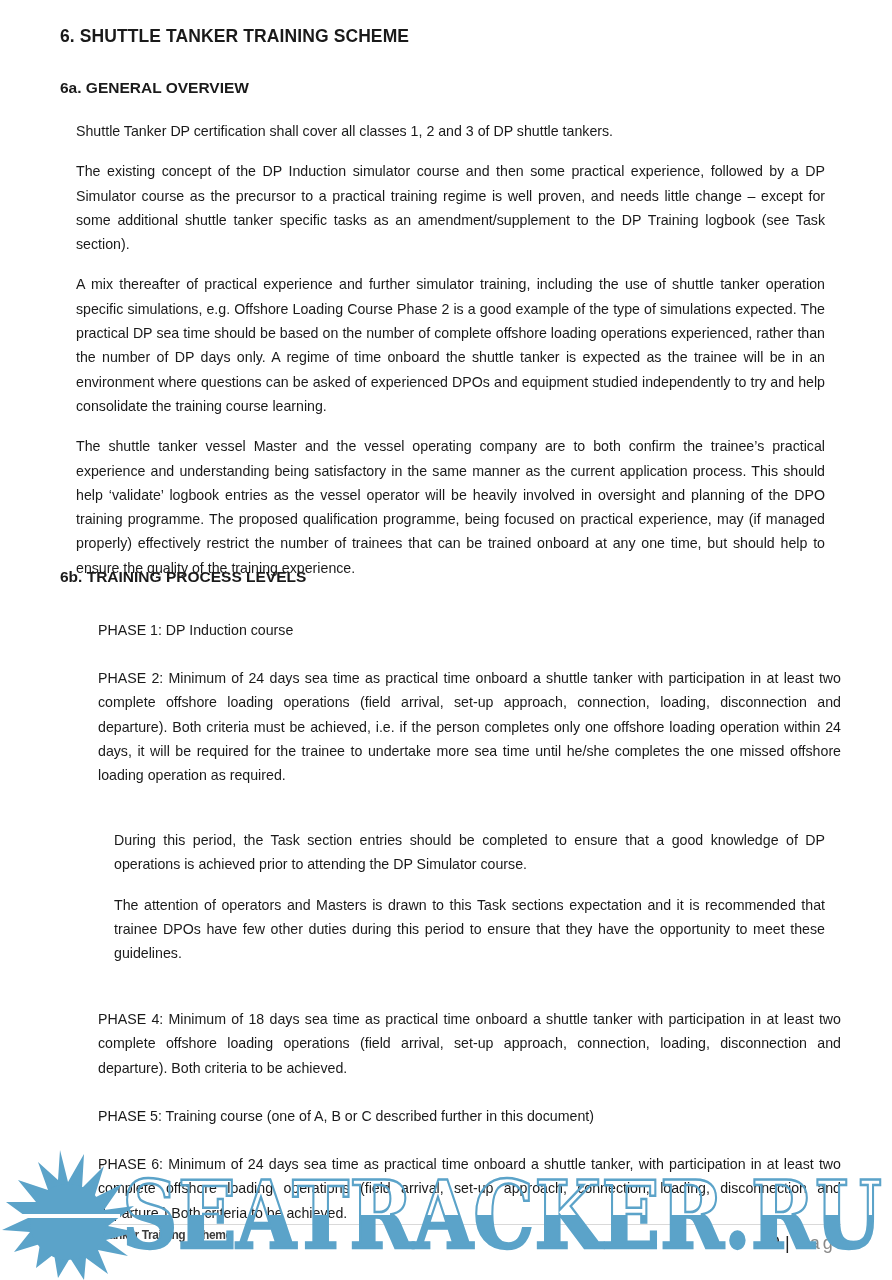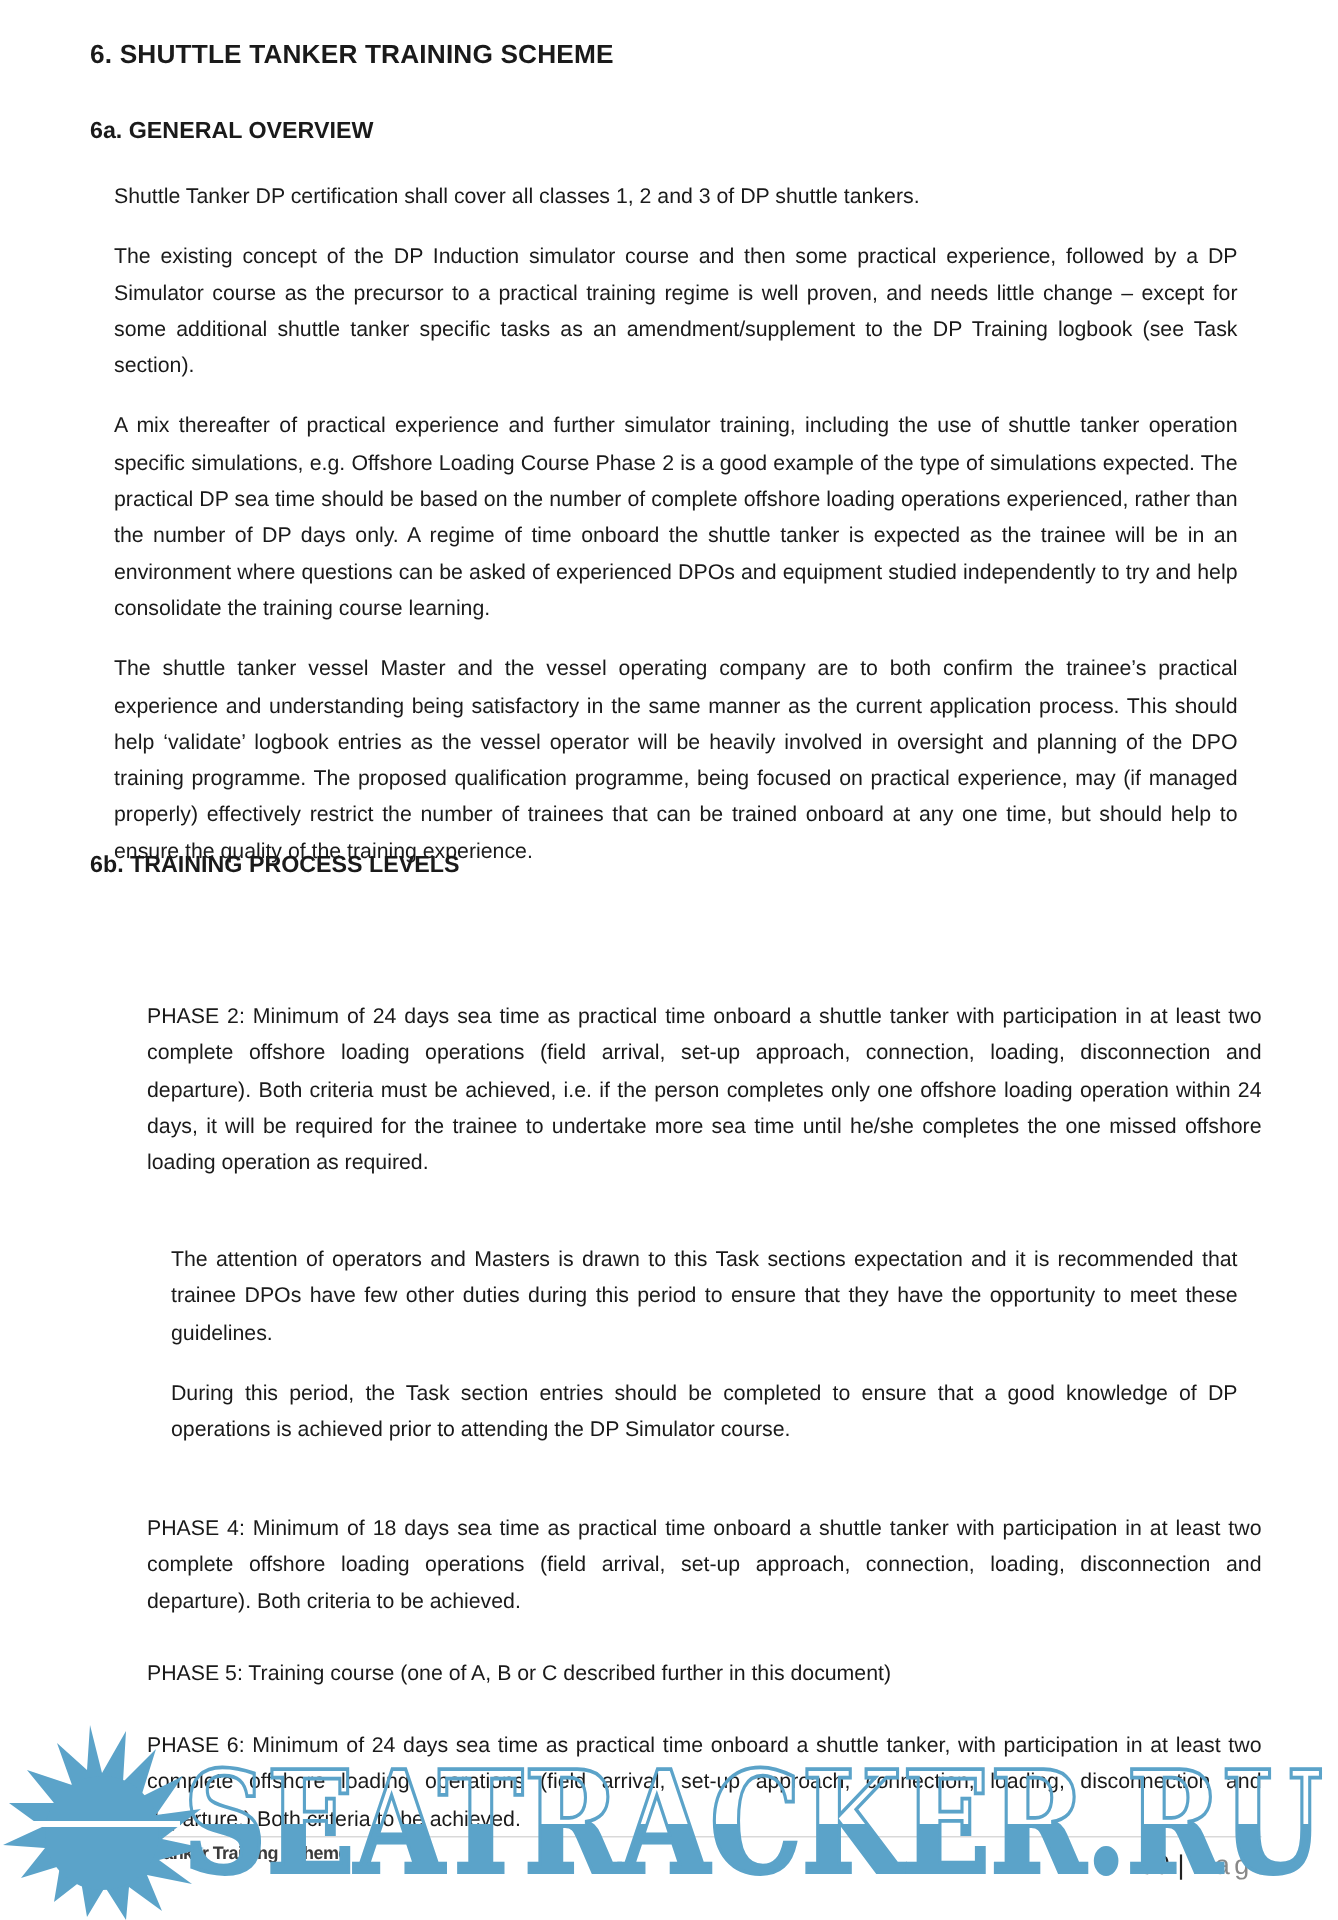--- a/index.html
+++ b/index.html
@@ -28,26 +28,27 @@
 
   <div class="para" style="top:103px;">
     <p>Shuttle Tanker DP certification shall cover all classes 1, 2 and 3 of DP shuttle tankers.</p>
     <p>The existing concept of the DP Induction simulator course and then some practical experience, followed by a DP Simulator course as the precursor to a practical training regime is well proven, and needs little change – except for some additional shuttle tanker specific tasks as an amendment/supplement to the DP Training logbook (see Task section).</p>
     <p>A mix thereafter of practical experience and further simulator training, including the use of shuttle tanker operation specific simulations, e.g. Offshore Loading Course Phase 2 is a good example of the type of simulations expected. The practical DP sea time should be based on the number of complete offshore loading operations experienced, rather than the number of DP days only. A regime of time onboard the shuttle tanker is expected as the trainee will be in an environment where questions can be asked of experienced DPOs and equipment studied independently to try and help consolidate the training course learning.</p>
     <p>The shuttle tanker vessel Master and the vessel operating company are to both confirm the trainee’s practical experience and understanding being satisfactory in the same manner as the current application process. This should help ‘validate’ logbook entries as the vessel operator will be heavily involved in oversight and planning of the DPO training programme. The proposed qualification programme, being focused on practical experience, may (if managed properly) effectively restrict the number of trainees that can be trained onboard at any one time, but should help to ensure the quality of the training experience.</p>
   </div>
 
   <div class="h2" style="top:568px;">6b. TRAINING PROCESS LEVELS</div>
 
+  <div class="para ind" style="top:618px;">PHASE 1: DP Induction course</div>
 
   <div class="para ind" style="top:666px;">PHASE 2: Minimum of 24 days sea time as practical time onboard a shuttle tanker with participation in at least two complete offshore loading operations (field arrival, set-up approach, connection, loading, disconnection and departure). Both criteria must be achieved, i.e. if the person completes only one offshore loading operation within 24 days, it will be required for the trainee to undertake more sea time until he/she completes the one missed offshore loading operation as required.</div>
 
   <div class="para ind" style="top:812px;">
+    <p>During this period, the Task section entries should be completed to ensure that a good knowledge of DP operations is achieved prior to attending the DP Simulator course.</p>
     <p>The attention of operators and Masters is drawn to this Task sections expectation and it is recommended that trainee DPOs have few other duties during this period to ensure that they have the opportunity to meet these guidelines.</p>
-    <p>During this period, the Task section entries should be completed to ensure that a good knowledge of DP operations is achieved prior to attending the DP Simulator course.</p>
   </div>
 
 
   <div class="para ind" style="top:1007px;">PHASE 4: Minimum of 18 days sea time as practical time onboard a shuttle tanker with participation in at least two complete offshore loading operations (field arrival, set-up approach, connection, loading, disconnection and departure). Both criteria to be achieved.</div>
 
   <div class="para ind" style="top:1104px;">PHASE 5: Training course (one of A, B or C described further in this document)</div>
 
   <div class="para ind" style="top:1152px;">PHASE 6: Minimum of 24 days sea time as practical time onboard a shuttle tanker, with participation in at least two complete offshore loading operations (field arrival, set-up approach, connection, loading, disconnection and departure.) Both criteria to be achieved.</div>
 
   <div class="footer-line"></div>

